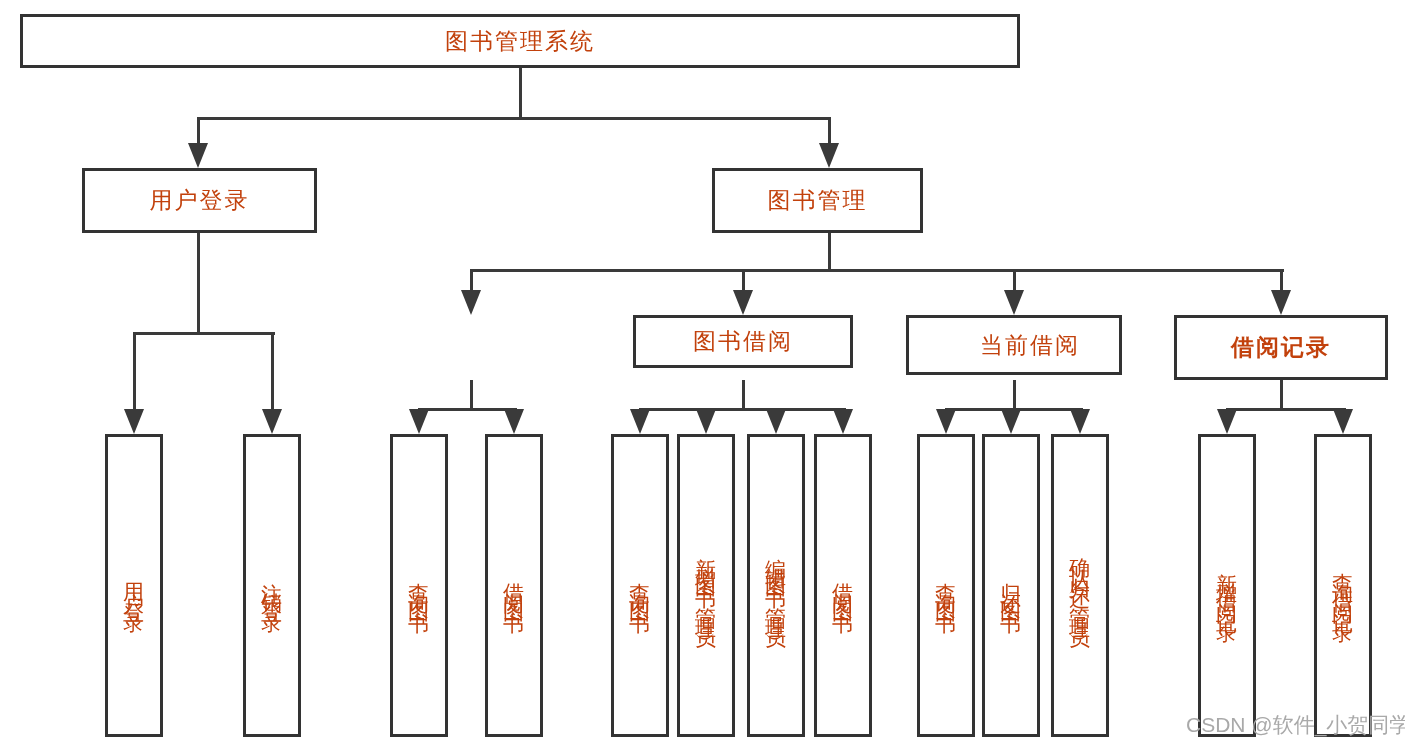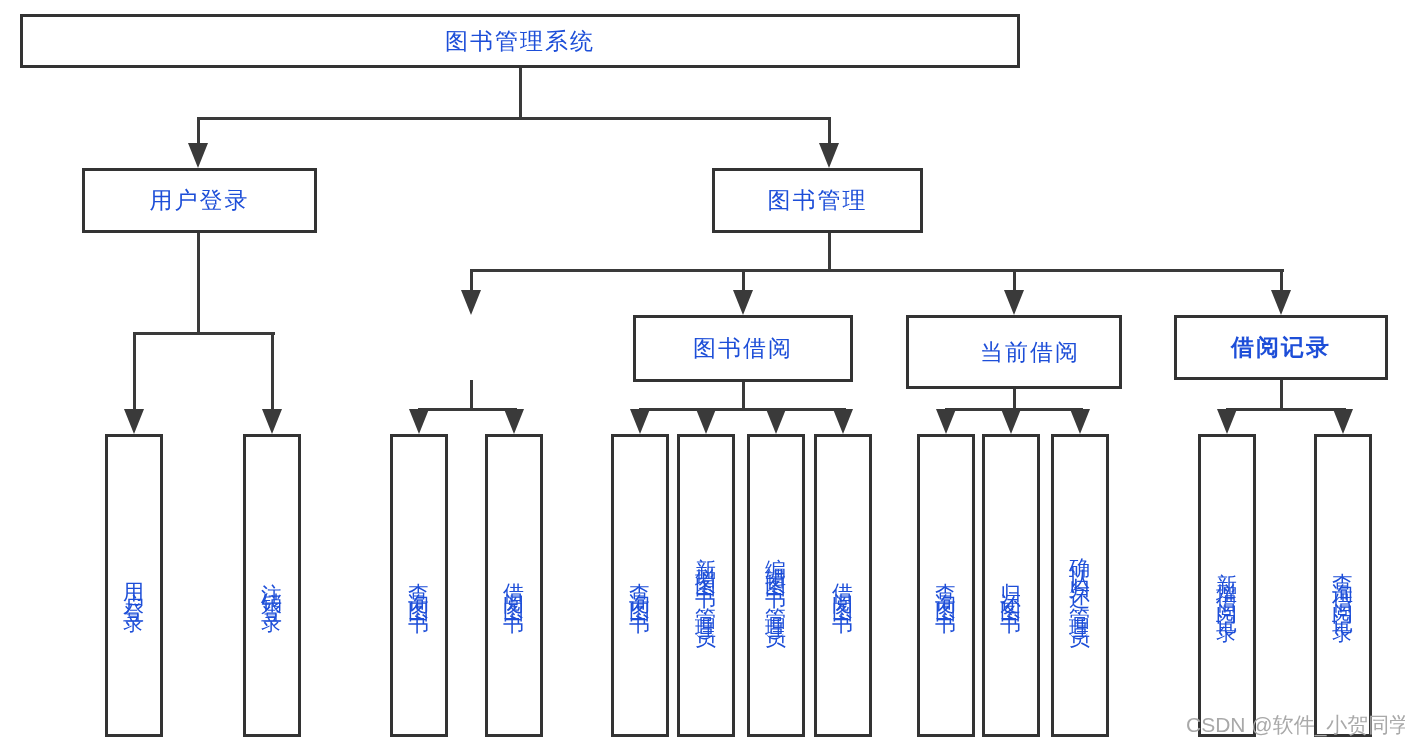--- a/index.html
+++ b/index.html
@@ -3,21 +3,21 @@
 <meta charset="utf-8">
 <style>
   html,body{margin:0;padding:0;background:#ffffff;}
   .stage{
     position:relative;width:1405px;height:747px;background:#ffffff;
     font-family:"Liberation Sans","DejaVu Sans",sans-serif;overflow:hidden;
   }
   .box{
     position:absolute;box-sizing:border-box;border:3px solid #333333;
     background:#ffffff;display:flex;align-items:center;justify-content:center;
-    color:#1d4ed8;
+    color:#c2410c;
   }
   .box.hz span{font-size:23px;letter-spacing:2px;white-space:nowrap;}
   .box.vt span{
     writing-mode:vertical-rl;text-orientation:mixed;
     font-size:21px;letter-spacing:10px;line-height:1;white-space:nowrap;
   }
   .line{position:absolute;background:#3a3a3a;}
   .tri{
     position:absolute;width:0;height:0;
     border-left:10px solid transparent;border-right:10px solid transparent;
@@ -85,24 +85,24 @@
     <span>图书管理系统</span>
   </div>
 
   <div class="box hz" style="left:82px;top:168px;width:235px;height:65px;">
     <span>用户登录</span>
   </div>
   <div class="box hz" style="left:712px;top:168px;width:211px;height:65px;">
     <span>图书管理</span>
   </div>
 
-  <div class="box hz" style="left:633px;top:315px;width:220px;height:67px;">
+  <div class="box hz" style="left:633px;top:315px;width:220px;height:53px;">
     <span>图书借阅</span>
   </div>
-  <div class="box hz" style="left:906px;top:315px;width:216px;height:74px;padding-left:32px;">
+  <div class="box hz" style="left:906px;top:315px;width:216px;height:60px;padding-left:32px;">
     <span>当前借阅</span>
   </div>
   <div class="box hz" style="left:1174px;top:315px;width:214px;height:65px;font-weight:bold;">
     <span>借阅记录</span>
   </div>
 
   <div class="box vt" style="left:105px;top:434px;width:58px;height:303px;">
     <span>用户登录</span>
   </div>
   <div class="box vt" style="left:243px;top:434px;width:58px;height:303px;">

